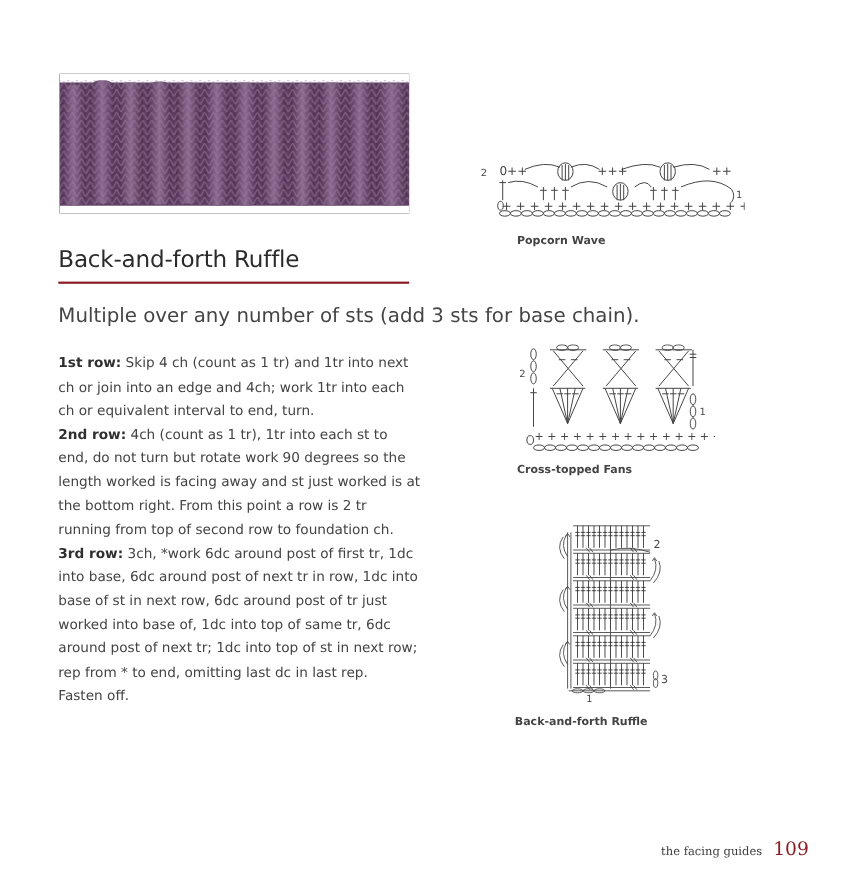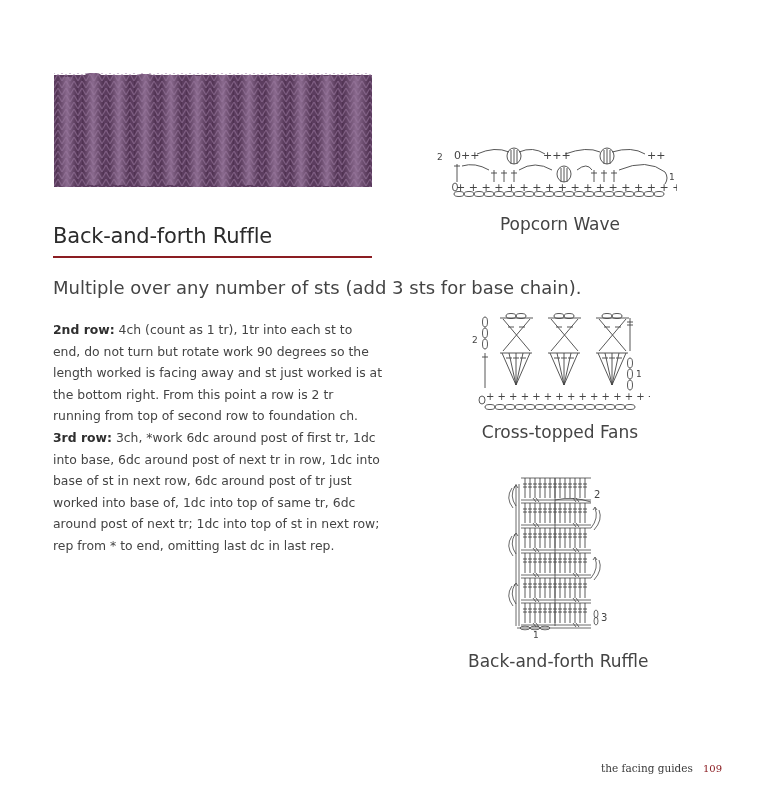--- a/index.html
+++ b/index.html
@@ -6,23 +6,23 @@
   body{width:766px;height:800px;position:relative;overflow:hidden;font-family:"DejaVu Sans",sans-serif;color:#3a3a3a;}
   .photo{position:absolute;left:54px;top:67px;width:318px;height:127px;overflow:hidden;background:#6f4e72;}
   .photo svg{display:block;}
   .title{position:absolute;left:53px;top:224px;font-size:21px;color:#2b2b2b;font-weight:400;letter-spacing:-0.2px;white-space:nowrap;}
   .rule{position:absolute;left:53px;top:256px;width:319px;height:2px;background:#8b1d22;}
   .multiple{position:absolute;left:53px;top:277px;font-size:18px;color:#444;white-space:nowrap;}
   .instructions{position:absolute;left:53px;top:319px;width:330px;font-size:12.4px;line-height:21.6px;color:#444;}
   .instructions p{margin:0;}
   .instructions b{color:#2f2f2f;font-weight:700;}
   .diagram{position:absolute;}
-  .caption{position:absolute;font-size:17px;color:#444;white-space:nowrap;text-align:center;}
+  .caption{position:absolute;font-size:10px;color:#444;white-space:nowrap;font-weight:bold;}
   .footer{position:absolute;left:601px;top:762px;font-family:"DejaVu Serif",serif;font-size:10.5px;color:#3a3a3a;white-space:nowrap;}
-  .footer .page{color:#8b1d22;margin-left:10px;font-size:10px;margin-top:36px;}
+  .footer .page{color:#8b1d22;margin-left:10px;font-size:17px;margin-top:36px;}
   .watermark{position:absolute;left:663px;top:819px;font-size:15px;color:#fff;-webkit-text-stroke:0.6px #aaa;white-space:nowrap;letter-spacing:0.3px;font-family:Liberation Mono, monospace;}
 </style>
 </head>
 <body>
 
 <div class="photo">
   <svg width="318" height="127" viewBox="0 0 318 127">
     <defs>
       <linearGradient id="cord" x1="0" x2="1" y1="0" y2="0">
         <stop offset="0" stop-color="#4e3050"></stop>
@@ -53,25 +53,29 @@
   </svg>
 </div>
 
 <div class="title">Back-and-forth Ruffle</div>
 <div class="rule"></div>
 
 <div class="multiple">Multiple over any number of sts (add 3 sts for base chain).</div>
 
 <div class="instructions">
   <p>
+    <b>1st row:</b><span> Skip 4 ch (count as 1 tr) and 1tr into next ch or join into an edge and 4ch; work 1tr into each ch or equivalent interval to end, turn.</span>
+  </p>
+  <p>
     <b>2nd row:</b><span> 4ch (count as 1 tr), 1tr into each st to end, do not turn but rotate work 90 degrees so the length worked is facing away and st just worked is at the bottom right. From this point a row is 2 tr running from top of second row to foundation ch.</span>
   </p>
   <p>
     <b>3rd row:</b><span> 3ch, *work 6dc around post of first tr, 1dc into base, 6dc around post of next tr in row, 1dc into base of st in next row, 6dc around post of tr just worked into base of, 1dc into top of same tr, 6dc around post of next tr; 1dc into top of st in next row; rep from * to end, omitting last dc in last rep.</span>
   </p>
+  <p>Fasten off.</p>
 </div>
 
 <div class="diagram" style="left:437px;top:144px;width:240px;height:56px;">
   <svg width="240" height="56" viewBox="0 0 240 56" fill="none" stroke="#444" stroke-width="0.9">
     <text x="0" y="16" font-size="9" fill="#444" stroke="none" font-family="DejaVu Sans, sans-serif">2</text>
     <text x="232" y="36" font-size="9" fill="#444" stroke="none" font-family="DejaVu Sans, sans-serif">1</text>
 
     <g>
       <ellipse cx="22" cy="50" rx="5" ry="2.5"></ellipse>
         <ellipse cx="32" cy="50" rx="5" ry="2.5"></ellipse>

